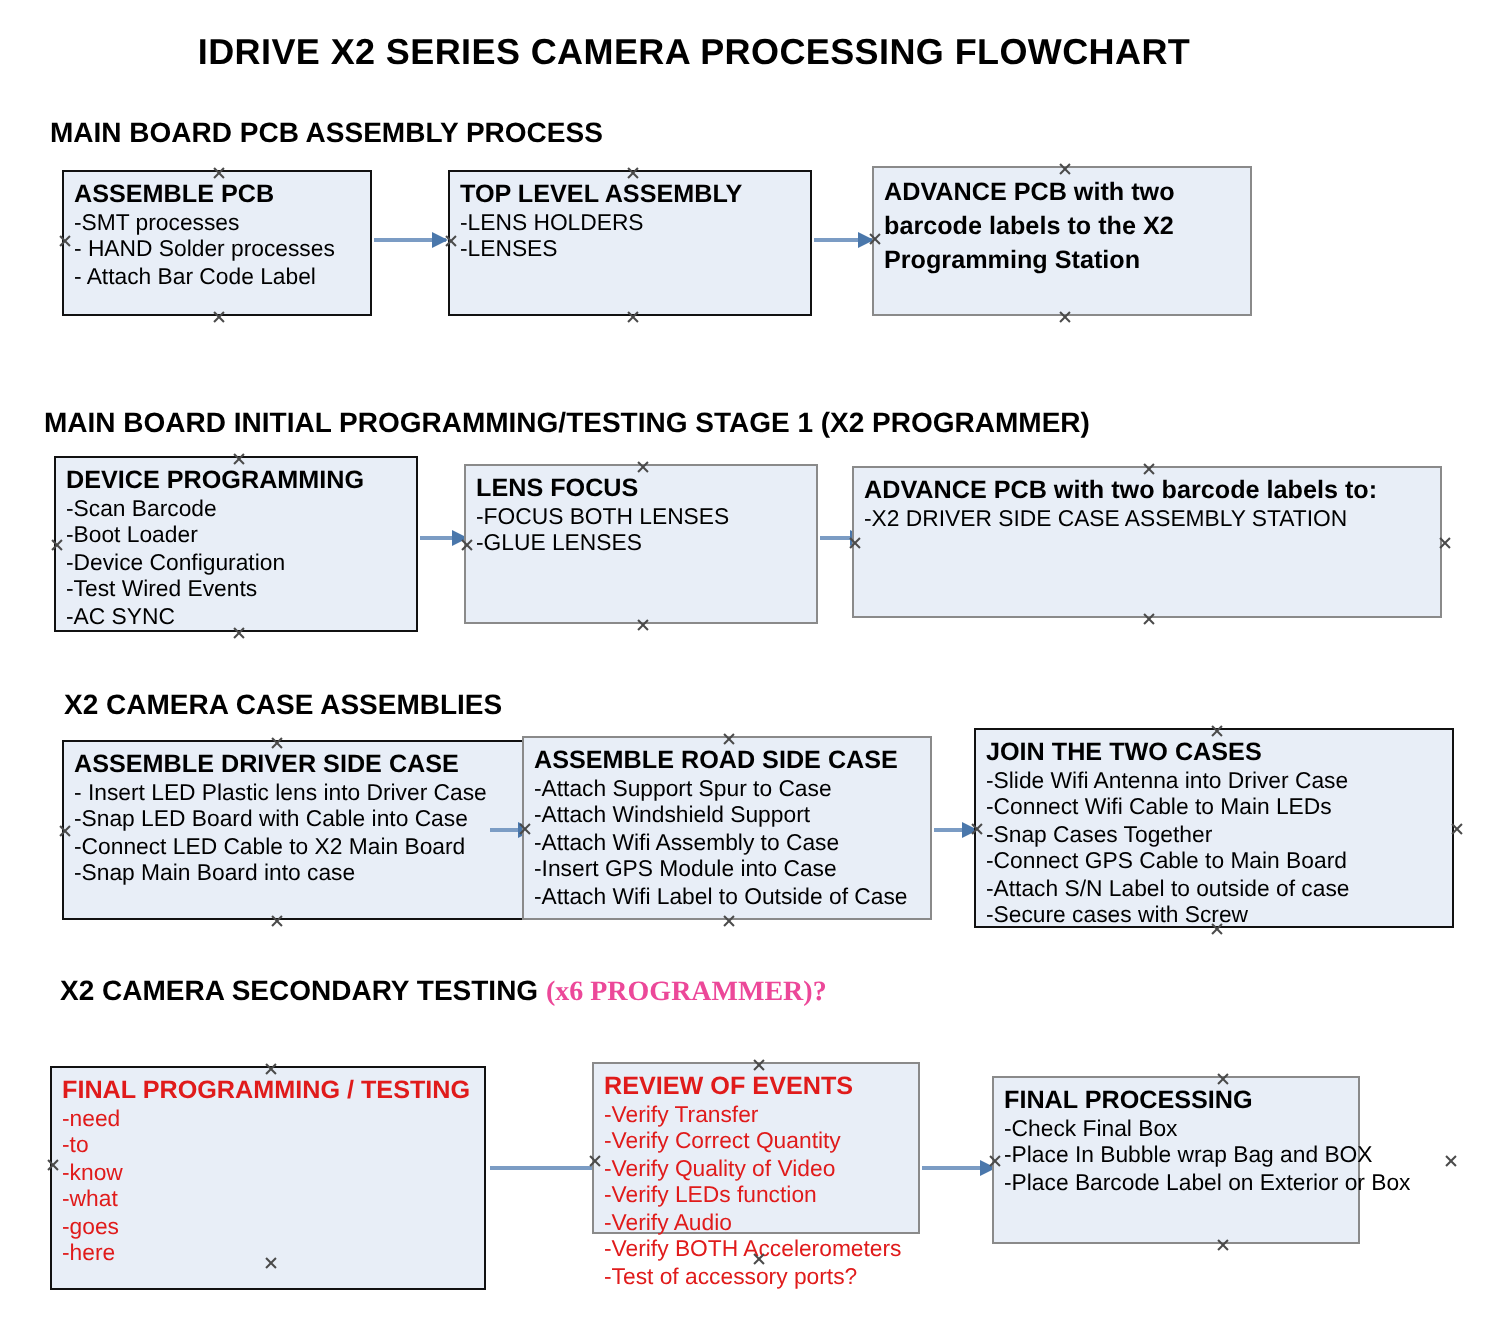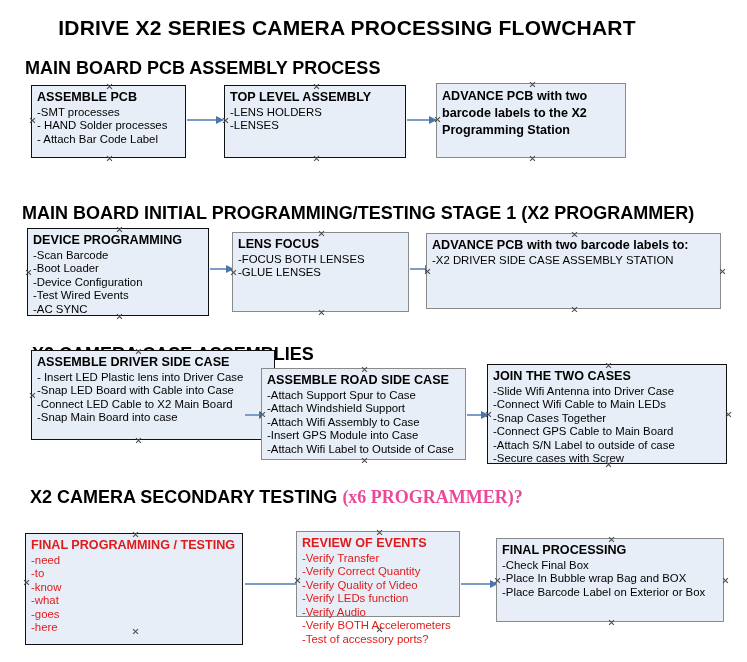--- a/index.html
+++ b/index.html
@@ -20,29 +20,29 @@
     width: 747px;
     height: 662px;
   }
 
   .doc-title {
     position: absolute;
     left: 0;
     top: 16px;
     width: 694px;
     text-align: center;
-    font-size: 21px;
+    font-size: 18px;
     font-weight: bold;
     letter-spacing: 0.2px;
     color: #000;
   }
 
   .section-head {
     position: absolute;
-    font-size: 18px;
+    font-size: 14px;
     font-weight: bold;
     color: #000;
     white-space: nowrap;
   }
   .section-head .accent {
     color: #ec4899;
     font-family: Liberation Serif, serif;
   }
 
   .node {
@@ -187,21 +187,21 @@
     <div class="handle" style="left:-3.5px; top:34px;"></div>
     <div class="handle" style="left:144px; top:-3.5px;"></div>
     <div class="handle" style="left:144px; top:72px;"></div>
     <div class="handle" style="left:292px; top:34px;"></div>
   </div>
 
   <div class="section-head" style="left:32px; top:344px;">
     <span>X2 CAMERA CASE ASSEMBLIES</span>
   </div>
 
-  <div class="node border-black" style="left:31px; top:350px; width:244px; height:90px;">
+  <div class="node border-black" style="left:31px; top:370px; width:244px; height:90px;">
     <div class="title">ASSEMBLE DRIVER SIDE CASE</div>
     <div class="line">- Insert LED Plastic lens into Driver Case</div>
     <div class="line">-Snap LED Board with Cable into Case</div>
     <div class="line">-Connect LED Cable to X2 Main Board</div>
     <div class="line">-Snap Main Board into case</div>
     <div class="handle" style="left:-3.5px; top:41px;"></div>
     <div class="handle" style="left:103px; top:-3.5px;"></div>
     <div class="handle" style="left:103px; top:86px;"></div>
   </div>
 
@@ -271,21 +271,21 @@
     <div class="line">-Test of accessory ports?</div>
     <div class="handle" style="left:-3.5px; top:45px;"></div>
     <div class="handle" style="left:79px; top:-3.5px;"></div>
     <div class="handle" style="left:79px; top:94px;"></div>
   </div>
 
   <div class="connector" style="left:461px; top:583px; width:36px;">
     <div class="head"></div>
   </div>
 
-  <div class="node border-gray" style="left:496px; top:538px; width:228px; height:84px;">
+  <div class="node border-gray" style="left:496px; top:538px; width:184px; height:84px;">
     <div class="title">FINAL PROCESSING</div>
     <div class="line"> -Check Final Box</div>
     <div class="line">-Place In Bubble wrap Bag and BOX</div>
     <div class="line">-Place Barcode Label on Exterior or Box</div>
     <div class="handle" style="left:-3.5px; top:38px;"></div>
     <div class="handle" style="left:111px; top:-3.5px;"></div>
     <div class="handle" style="left:111px; top:80px;"></div>
     <div class="handle" style="left:225px; top:38px;"></div>
   </div>
 

